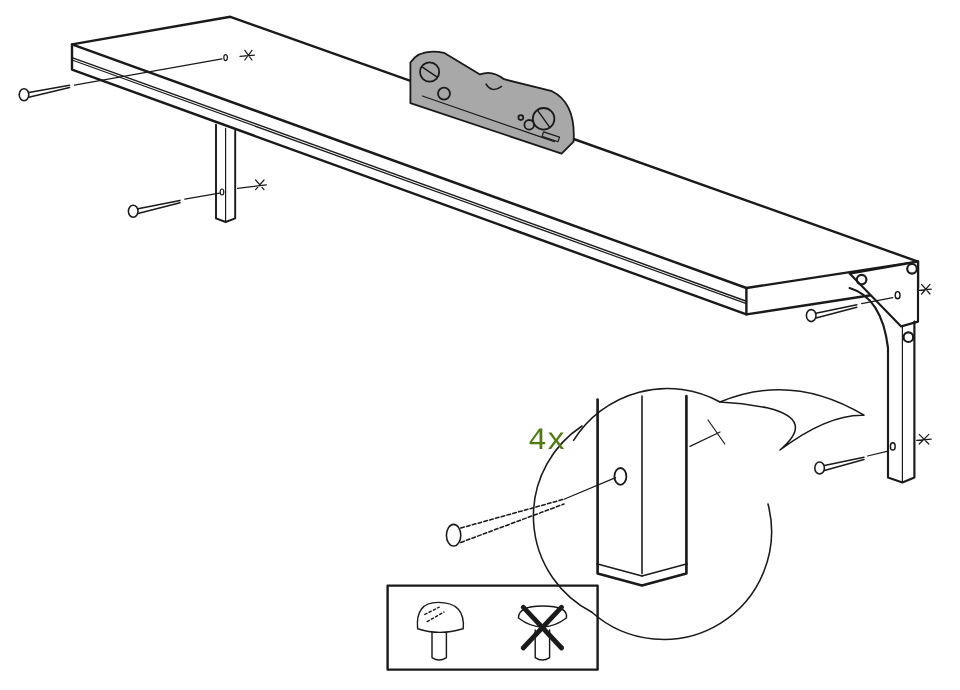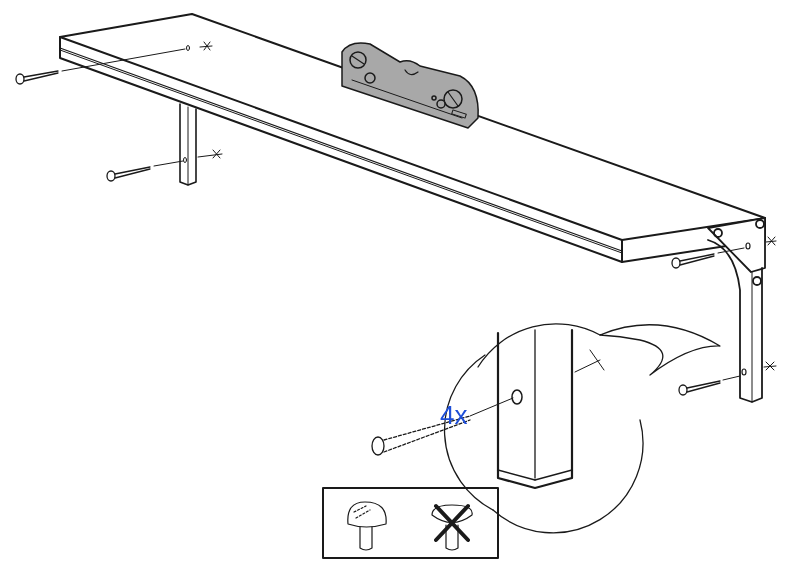--- a/index.html
+++ b/index.html
@@ -1,20 +1,20 @@
 <!DOCTYPE html>
 <html><head>
 <meta charset="utf-8">
 <style>
   html, body { margin: 0; padding: 0; background: #ffffff; }
   body { width: 800px; height: 575px; position: relative; overflow: hidden;
          font-family: "Liberation Sans", sans-serif; }
   svg { position: absolute; left: 0; top: 0; }
-  .qty-label { position: absolute; left: 440px; top: 352px; font-size: 26px; color: #1d4ed8;
-               font-family: Liberation Sans, sans-serif; margin-top: 48px; }
+  .qty-label { position: absolute; left: 440px; top: 352px; font-size: 26px; color: #4d7c0f;
+               font-family: Liberation Mono, monospace; }
 </style>
 </head>
 <body>
 
 <svg width="800" height="575" viewBox="0 0 800 575" xmlns="http://www.w3.org/2000/svg">
   <g fill="none" stroke="#1a1a1a" stroke-width="2" stroke-linejoin="round" stroke-linecap="round">
 
     <g>
       <polygon points="60,37 192,14 765,218 622,240" fill="#ffffff"></polygon>
       <polyline points="60,37 60,58 622,262 765,240 765,218"></polyline>

